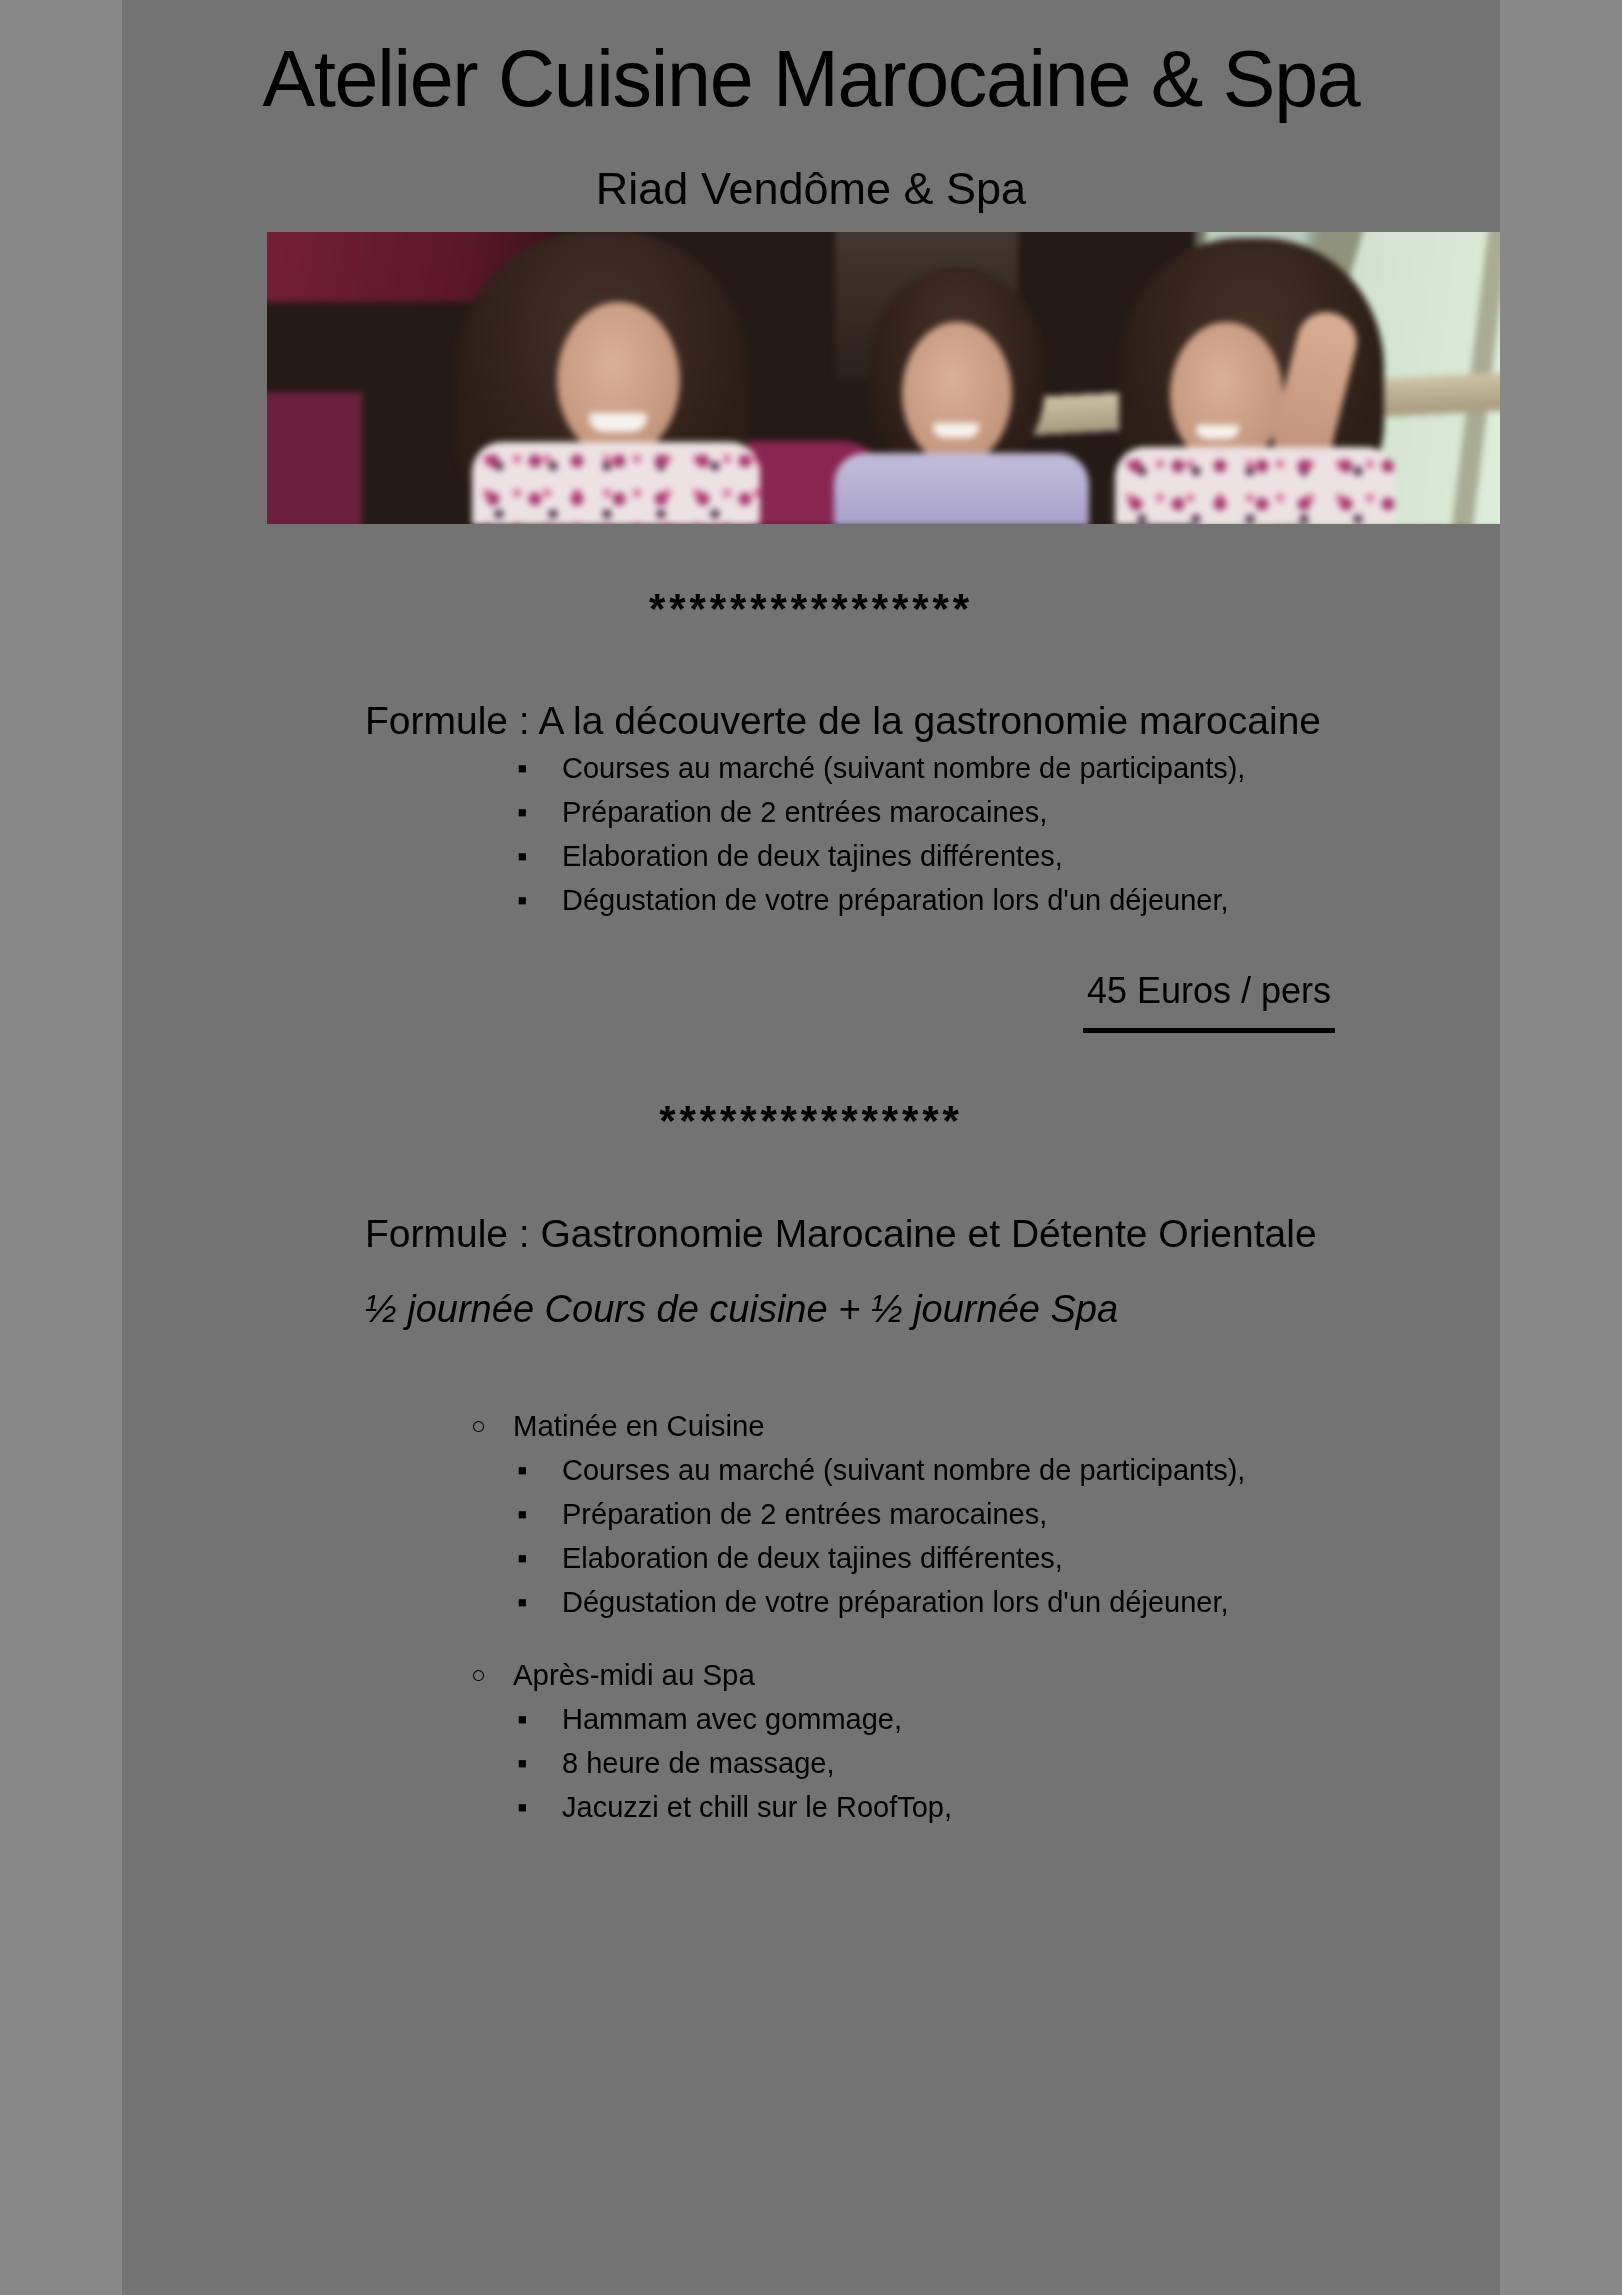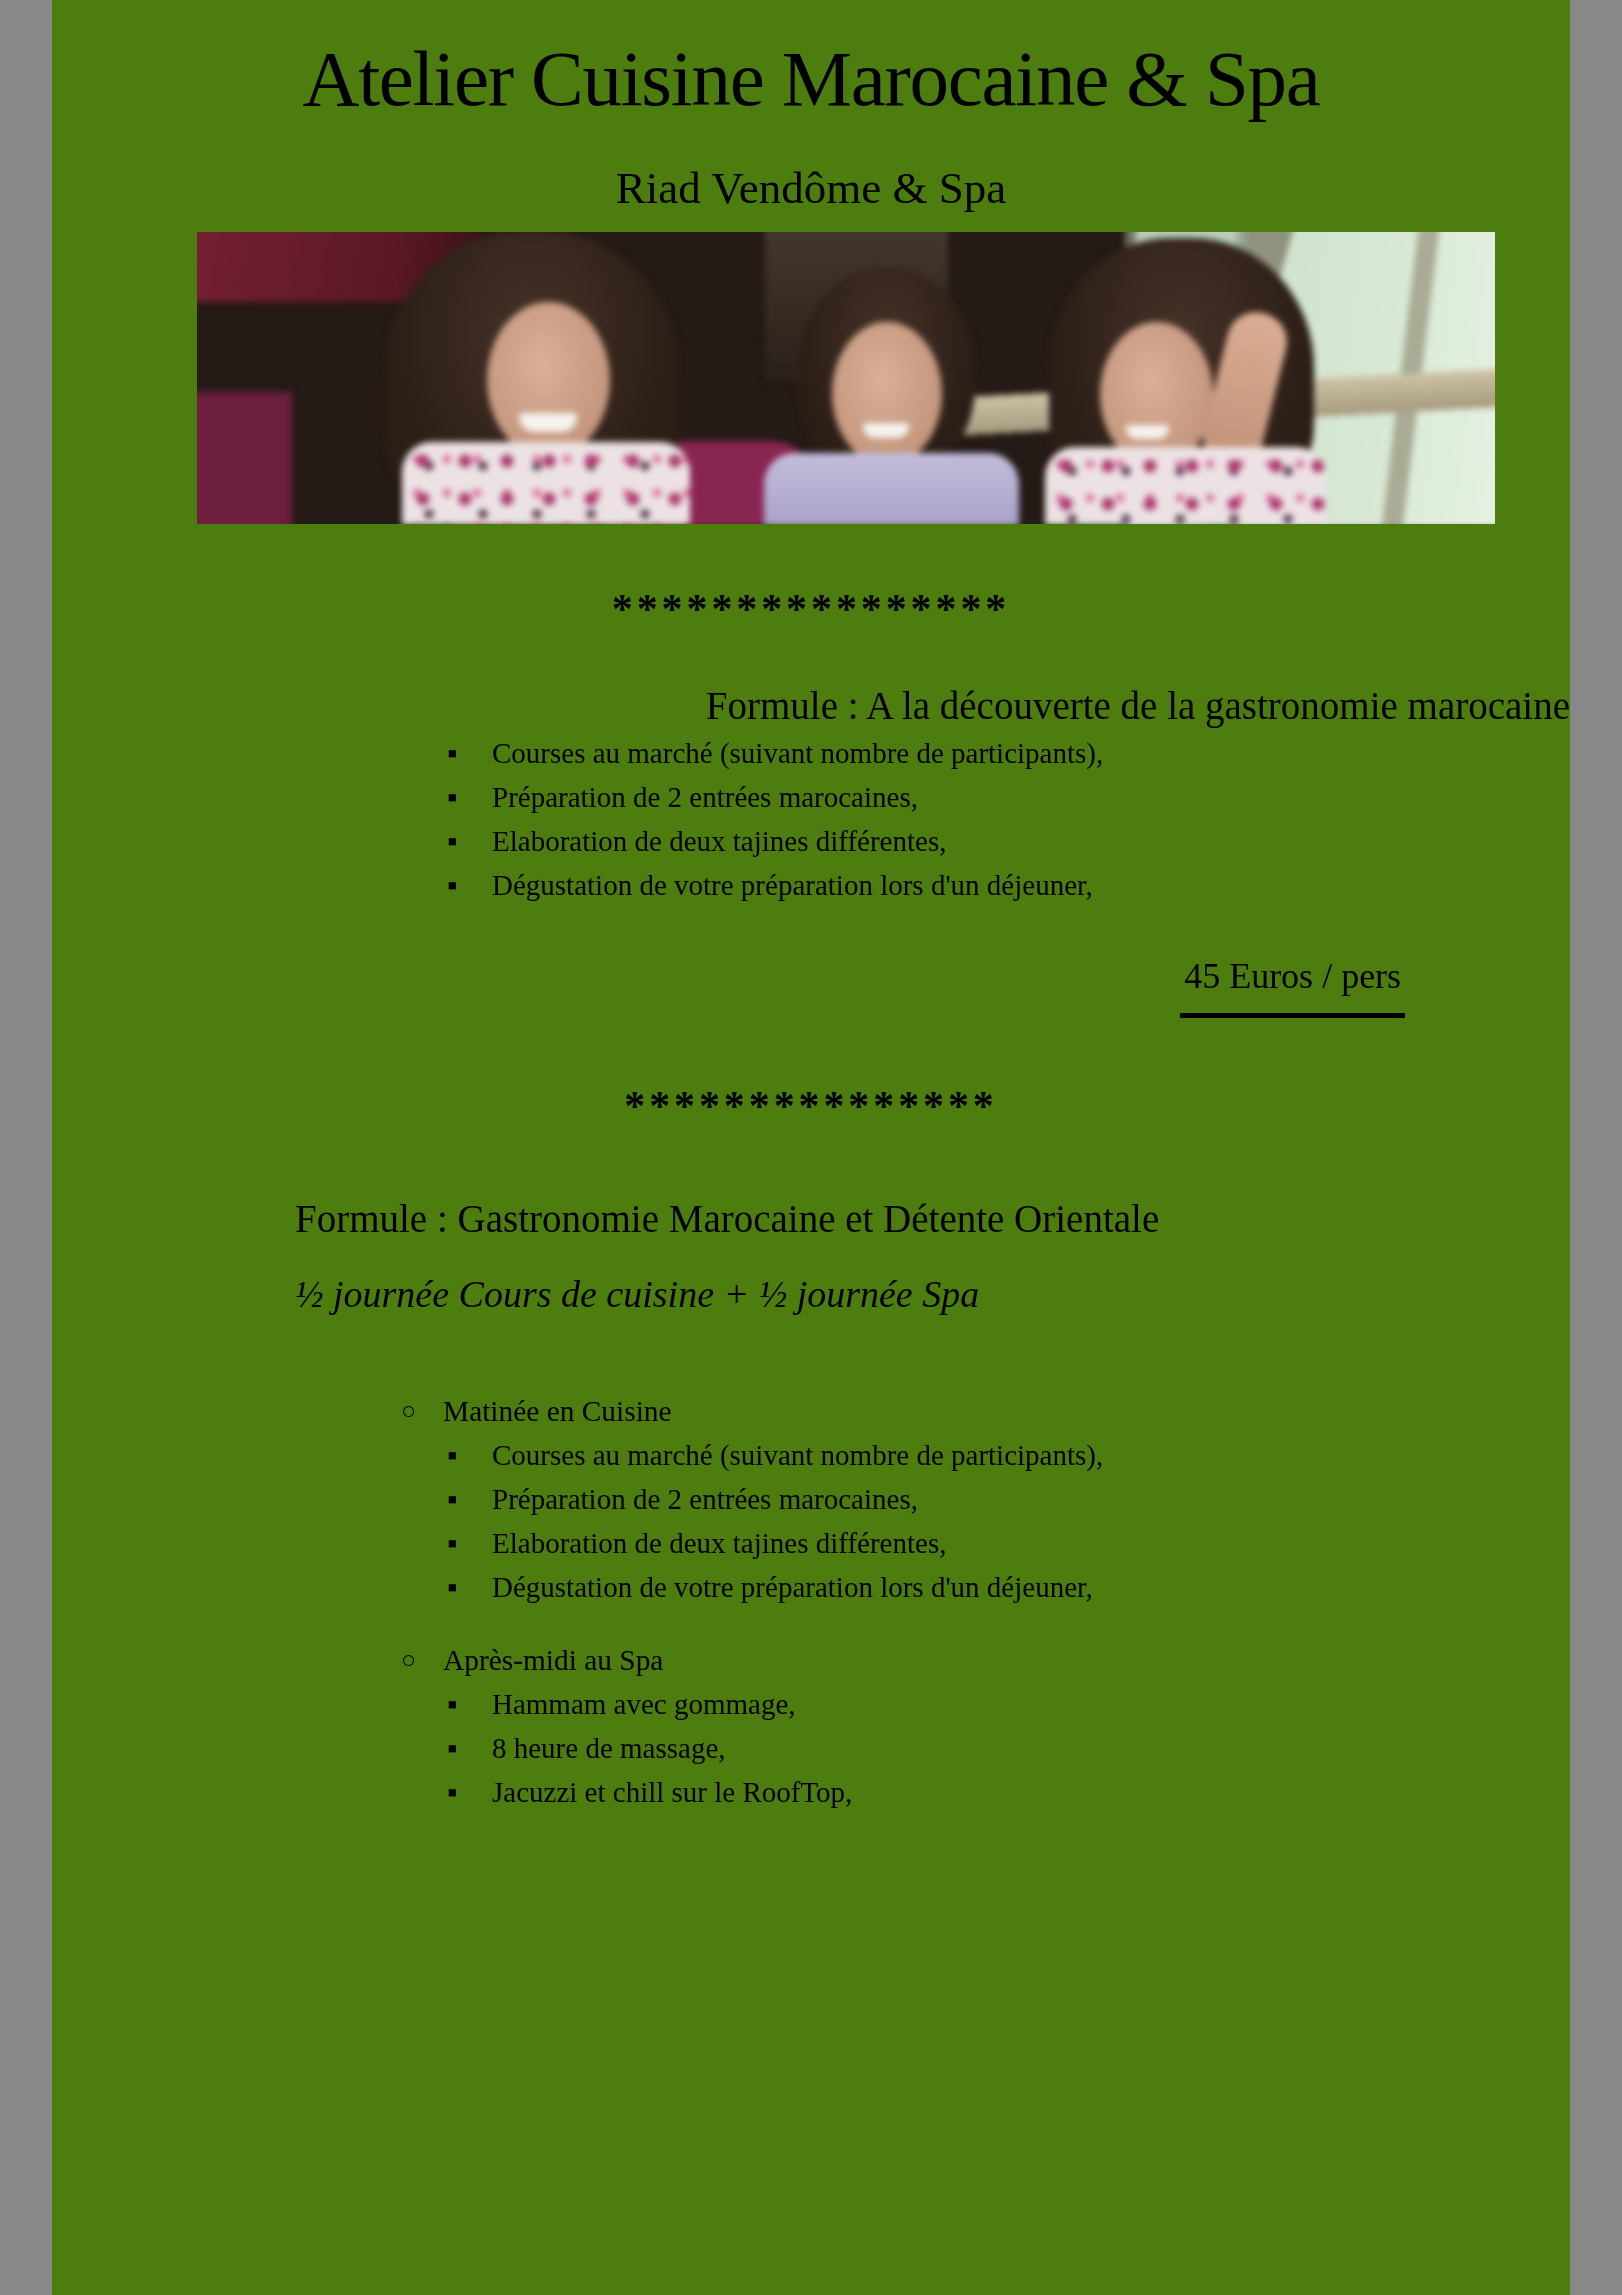--- a/index.html
+++ b/index.html
@@ -1,22 +1,22 @@
 <!DOCTYPE html>
 <html style="font-size:10.5px"><head>
 <meta charset="utf-8">
 <style>
   html,body { margin:0; padding:0; background:#888; }
   .page {
     position: relative;
-    width: 1518px;
+    width: 1378px;
     height: 2295px;
     margin: 0 auto;
-    background: #4d7c0f;
-    font-family: Liberation Serif, serif;
+    background: #737373;
+    font-family: Liberation Sans, sans-serif;
     color: #000000;
     overflow: hidden;
   }
 
   
   .title {
     margin-top: 30px;
     text-align: center;
     font-size: 79px;
     line-height: 98px;
@@ -101,21 +101,21 @@
   .w3-arm  { left: 1026px; top: 86px; width: 60px; height: 157px; border-radius: 29px;
              background: linear-gradient(#dcae92, #c29176); transform: rotate(14deg); }
   .w3-torso{ left: 856px; top: 222px; width: 281px; height: 78px; border-radius: 30px 30px 0 0; }
 
   
   .stars { text-align: center; font-size: 42px; line-height: 46px; letter-spacing: 3.9px; font-weight: bold; }
   .stars-1 { margin-top: 62px; }
   .stars-2 { margin-top: 65px; }
 
   .heading { margin-left: 243px; font-size: 39px; line-height: 50px; }
-  .heading-1 { margin-top: 49px; text-align: right; }
+  .heading-1 { margin-top: 64px; }
   .heading-2 { margin-top: 65px; }
 
   .subheading { margin-left: 243px; font-size: 38px; line-height: 47px; font-style: italic; }
   .subheading-1 { margin-top: 60px; }
   .subheading-2 { margin-top: 27px; }
 
   ul.blist { list-style: none; margin: 0; padding: 0; }
   .list-1 { margin-top: 59px; }
   ul.blist li {
     position: relative;

